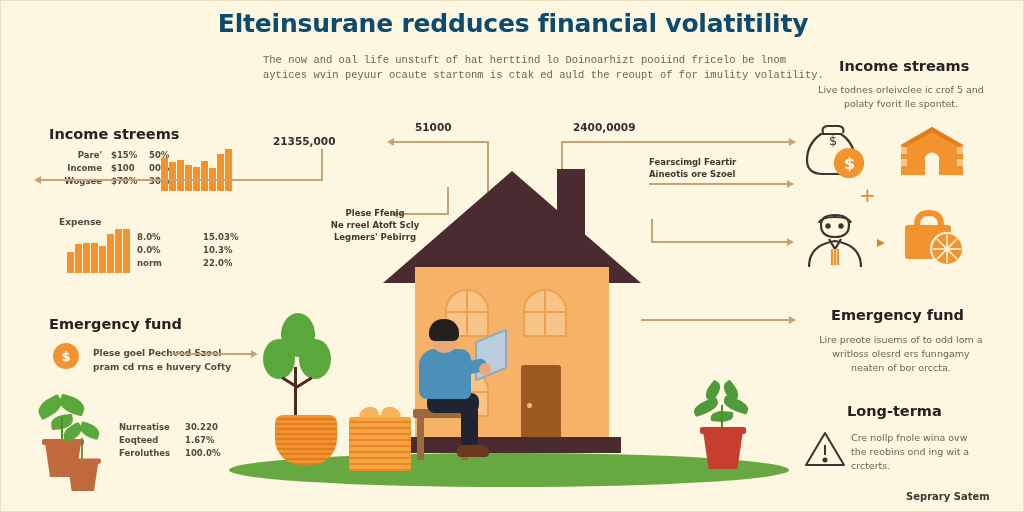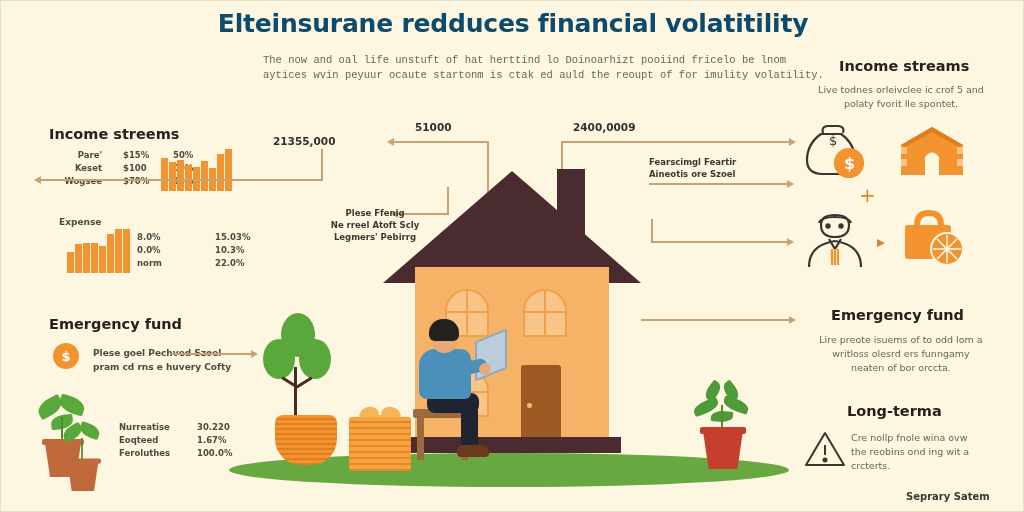--- a/index.html
+++ b/index.html
@@ -40,21 +40,21 @@
     font-size: 9.5px; line-height: 14px; color: #6b6557;
   }
   .panel-body div { white-space: nowrap; }
 
   
   .mini-table {
     position: absolute;
     font-size: 8.5px; line-height: 13px; color: #4e4a42;
     font-weight: 700;
   }
-  .mini-table .row { display: flex; white-space: nowrap; gap: 12px; }
+  .mini-table .row { display: flex; white-space: nowrap; }
   .mini-table .c0 { width: 62px; text-align: right; padding-right: 9px; }
   .mini-table .c1 { width: 38px; text-align: left; }
   .mini-table .c2 { width: 40px; text-align: left; }
 
   .mini-table.t-right .c0 { width: 66px; text-align: left; padding-right: 0; }
   .mini-table.t-right .c1 { width: 50px; text-align: left; }
 
   
   .barchart { position: absolute; display: flex; align-items: flex-end; gap: 1px; }
   .barchart .bar { background: #f2932f; width: 7px; }
@@ -203,21 +203,21 @@
 
   <div class="panel-h" style="left:48px; top:125px;">Income streems</div>
 
   <div class="mini-table" style="left:48px; top:148px;">
     <div class="row">
       <span class="c0">Pare'</span>
       <span class="c1">$15%</span>
       <span class="c2">50%</span>
     </div>
     <div class="row">
-      <span class="c0">Keset</span>
+      <span class="c0">Income</span>
       <span class="c1">$100</span>
       <span class="c2">00%</span>
     </div>
     <div class="row">
       <span class="c0">Wogsee</span>
       <span class="c1">$70%</span>
       <span class="c2">30%</span>
     </div>
   </div>
 

